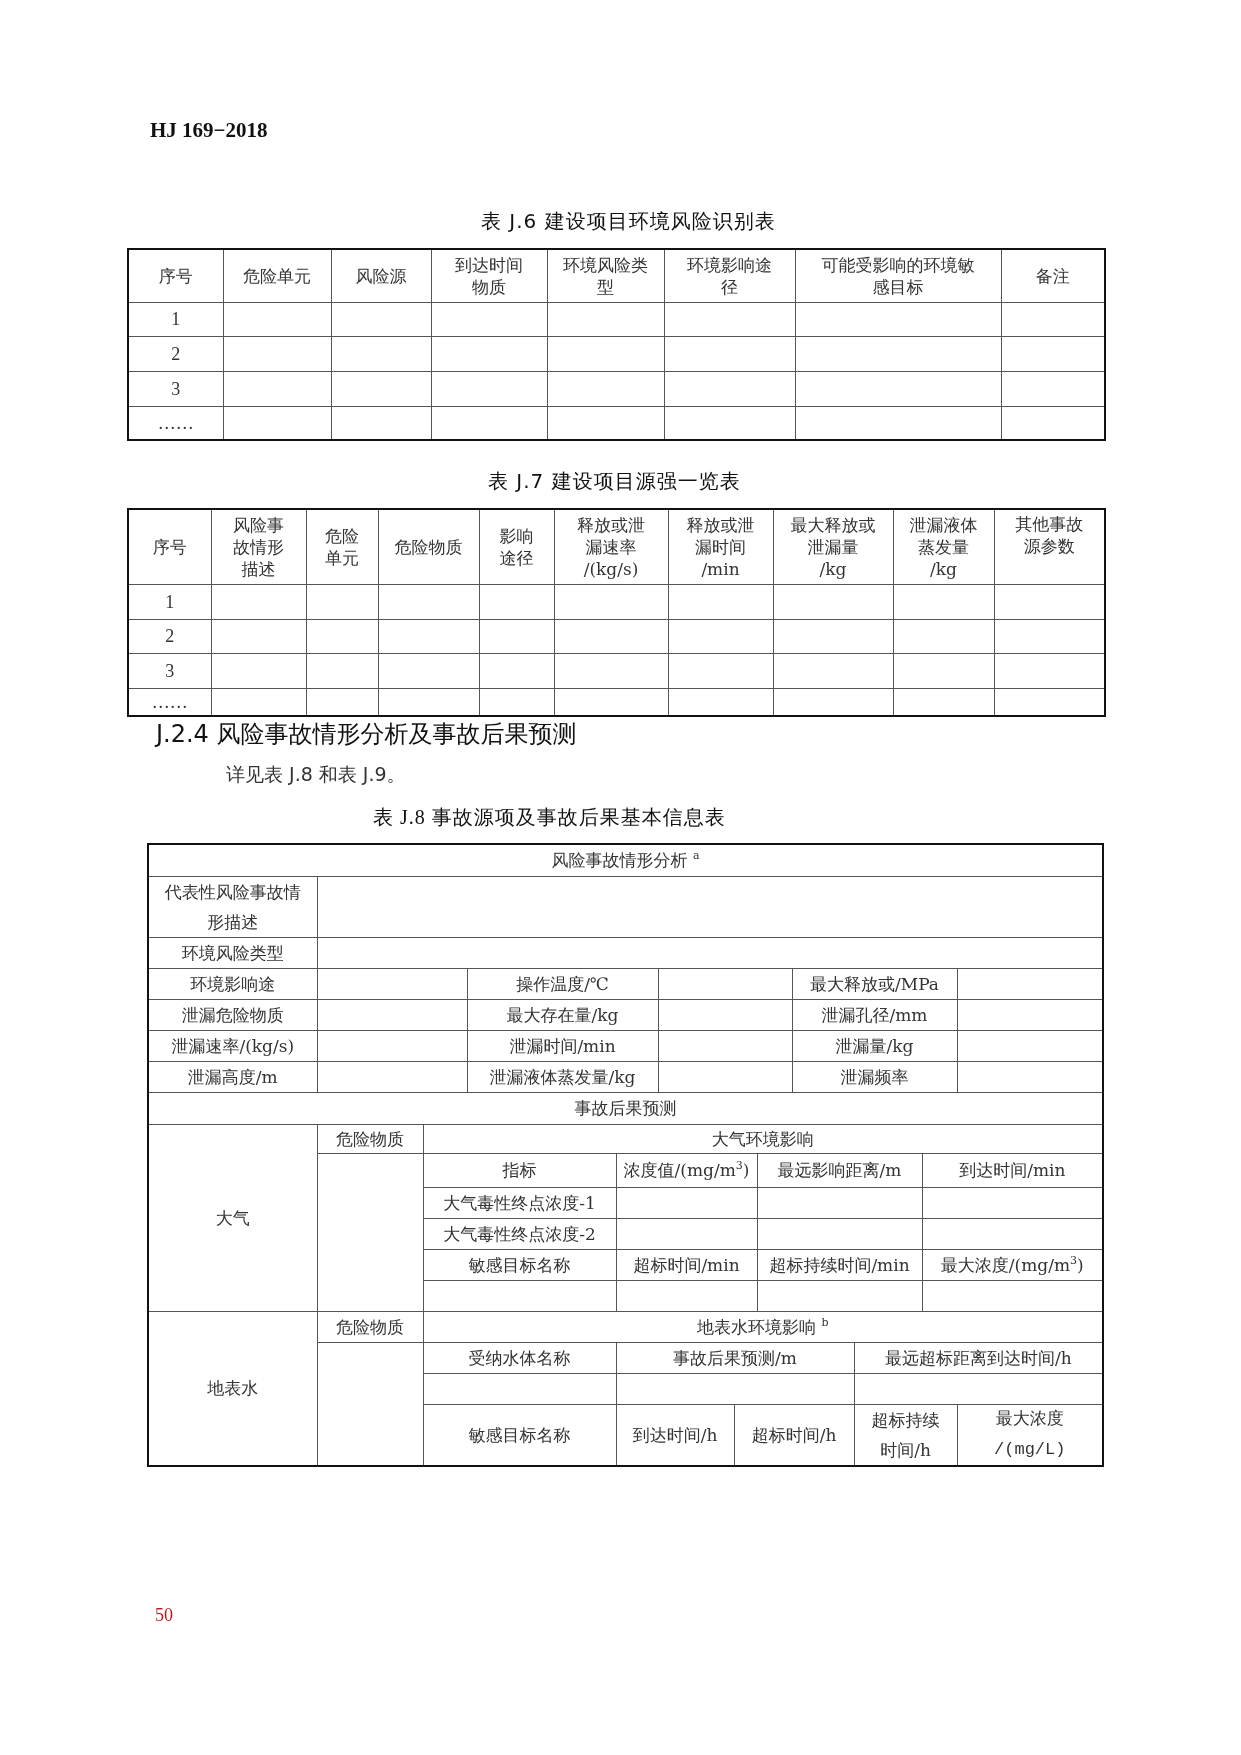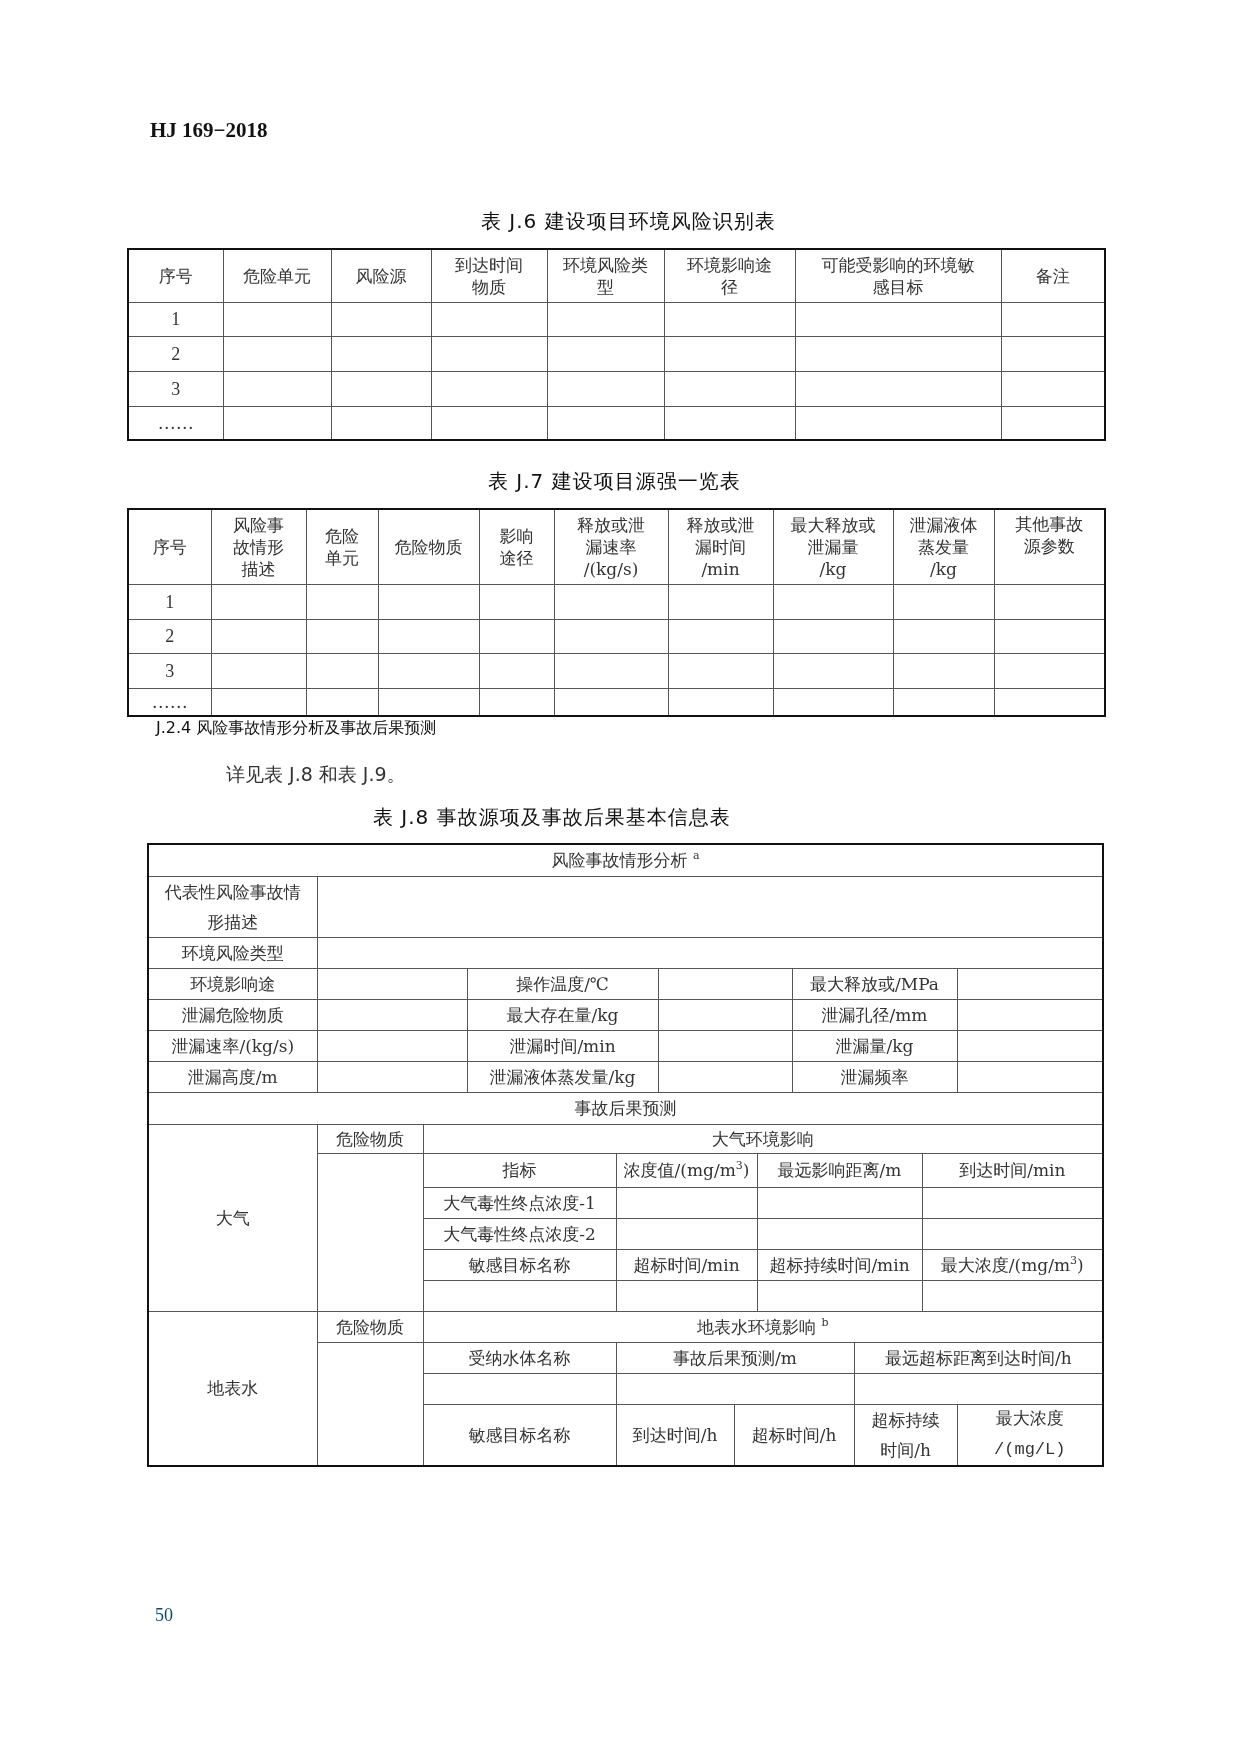--- a/index.html
+++ b/index.html
@@ -1,29 +1,29 @@
 <!DOCTYPE html>
 <html><head>
 <meta charset="utf-8">
 <style>
   html, body { margin:0; padding:0; background:#fff; }
   body { width:1241px; height:1755px; position:relative; overflow:hidden;
          font-family:"DejaVu Serif","Liberation Serif",serif; color:#222; }
   .abs { position:absolute; }
   .std-code { left:150px; top:118px; font-family:"Liberation Serif",serif; font-weight:bold; font-size:21px; color:#111; }
   .caption { font-family:"DejaVu Sans","Liberation Sans",sans-serif; font-size:20px; color:#111; white-space:nowrap; letter-spacing:1px; }
-  .heading { font-family:"DejaVu Sans","Liberation Sans",sans-serif; font-size:16px; color:#111; white-space:nowrap; }
+  .heading { font-family:"DejaVu Sans","Liberation Sans",sans-serif; font-size:24px; color:#111; white-space:nowrap; }
   .para { font-family:"DejaVu Sans","Liberation Sans",sans-serif; font-size:19px; color:#333; white-space:nowrap;text-align:right; }
   table { border-collapse:collapse; position:absolute; table-layout:fixed; }
   table.outer { border:2.5px solid #111; }
   td { border:1.5px solid #555; padding:0; text-align:center; vertical-align:middle;
        font-family:"DejaVu Serif","Liberation Serif",serif; font-size:17px; line-height:22px; color:#333; }
   .num { font-family:"Liberation Serif",serif; font-size:18px; }
   sup { font-size:11px; line-height:0; }
-  .pageno { left:155px; top:1605px; font-family:"Liberation Serif",serif; font-size:18px; color:#0c4a6e; }
+  .pageno { left:155px; top:1605px; font-family:"Liberation Serif",serif; font-size:18px; color:#b91c1c; }
 </style>
 </head>
 <body>
 
 <div class="abs std-code">HJ 169−2018</div>
 
 <div class="abs caption" style="left:481px; top:208px;">表 J.6  建设项目环境风险识别表</div>
 
 <table class="outer" style="left:127px; top:248px; width:977px;">
   <colgroup>
@@ -165,21 +165,21 @@
         <td></td>
         <td></td>
         <td></td>
   </tr>
 </tbody>
   </table>
 
 <div class="abs heading" style="left:156px; top:718px;">J.2.4  风险事故情形分析及事故后果预测</div>
 <div class="abs para" style="left:226px; top:762px;">详见表 J.8 和表 J.9。</div>
 
-<div class="abs caption" style="left:373px; top:804px;">表 J.8  事故源项及事故后果基本信息表</div>
+<div class="abs caption" style="left:373px; top:804px;font-family:Liberation Serif, serif;">表 J.8  事故源项及事故后果基本信息表</div>
 
 <table class="outer" style="left:147px; top:843px; width:955px;">
 
   <colgroup>
     <col style="width:169px">
     <col style="width:106px">
     <col style="width:44px">
     <col style="width:149px">
     <col style="width:42px">
     <col style="width:76px">

